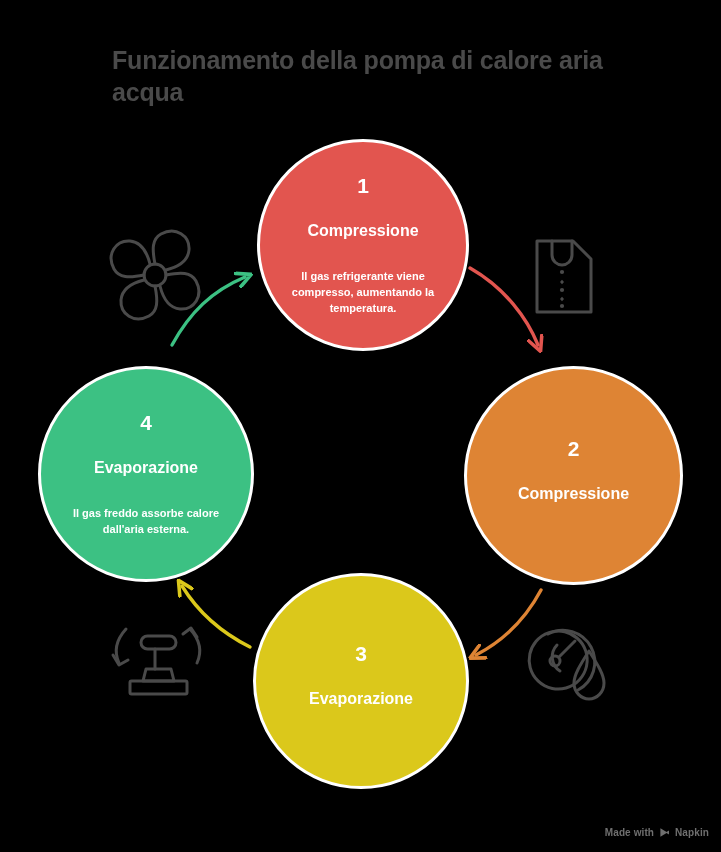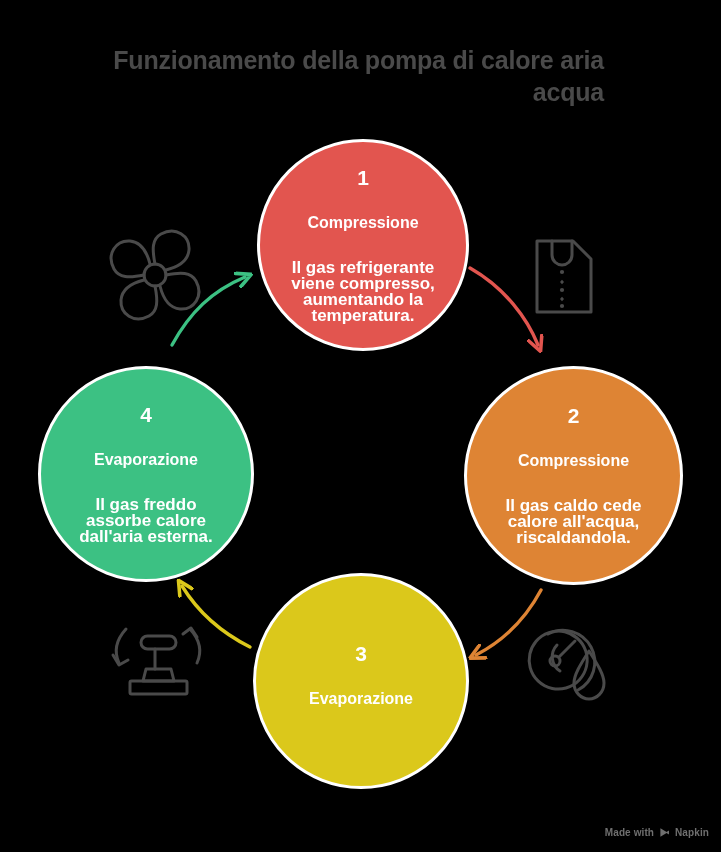--- a/index.html
+++ b/index.html
@@ -19,24 +19,24 @@
   .stage {
     position: absolute;
     inset: 0;
     width: 721px;
     height: 852px;
   }
 
   
   .title {
     position: absolute;
-    left: 104px;
+    left: 112px;
     top: 44px;
     width: 500px;
-    text-align: right;
+    text-align: left;
     color: #4a4a4a;
     font-size: 25px;
     font-weight: bold;
     line-height: 32px;
     letter-spacing: -0.2px;
   }
 
   
   .decor-layer {
     position: absolute;
@@ -68,21 +68,21 @@
     margin-bottom: 16px;
   }
   .node .label {
     font-size: 16px;
     font-weight: bold;
     line-height: 19px;
     margin-bottom: 11px;
     margin-top: 8px;
   }
   .node .desc {
-    font-size: 17px;
+    font-size: 11px;
     font-weight: bold;
     line-height: 16px;
     margin-top: 17px;
   }
 
   #node-1 {
     left: 257px; top: 139px;
     width: 212px; height: 212px;
     background: #e2554f;
   }
@@ -200,21 +200,20 @@
 
   <div class="node" id="node-1">
     <div class="num">1</div>
     <div class="label">Compressione</div>
     <div class="desc">Il gas refrigerante viene compresso, aumentando la temperatura.</div>
   </div>
 
   <div class="node" id="node-2">
     <div class="num">2</div>
     <div class="label">Compressione</div>
-    <div class="desc">Il gas caldo cede calore all'acqua, riscaldandola.</div>
   </div>
 
   <div class="node" id="node-3">
     <div class="num">3</div>
     <div class="label">Evaporazione</div>
   </div>
 
   <div class="node" id="node-4">
     <div class="num">4</div>
     <div class="label">Evaporazione</div>

